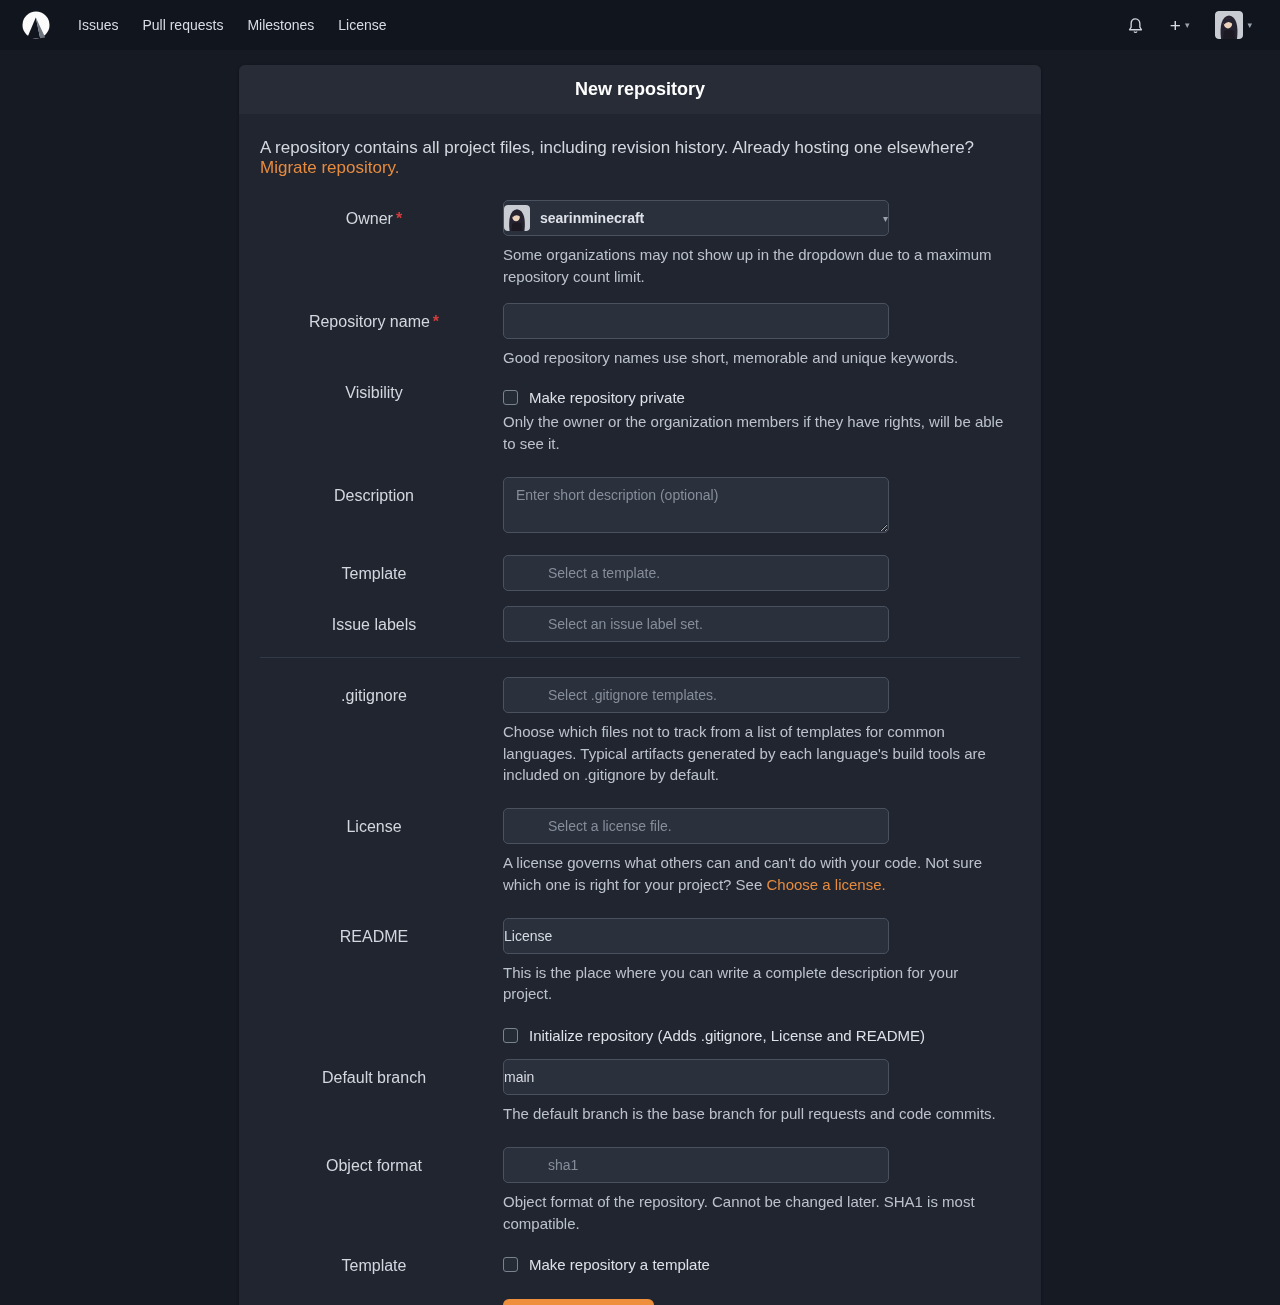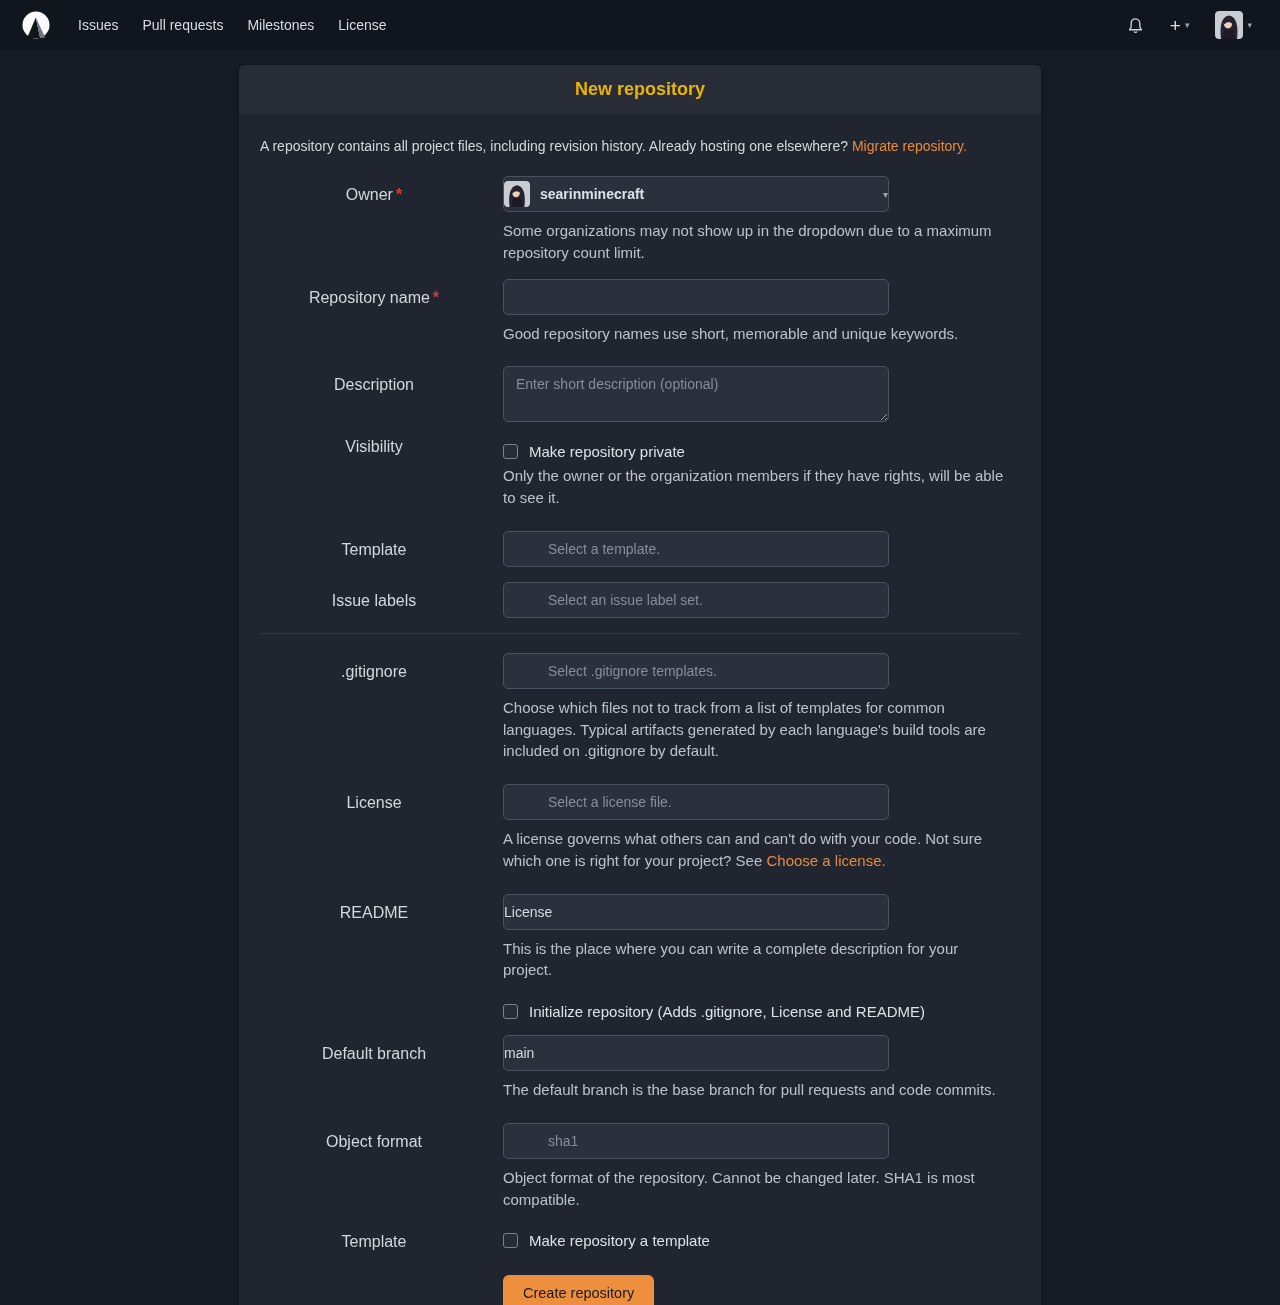--- a/index.html
+++ b/index.html
@@ -35,25 +35,25 @@
     width:802px; margin:15px auto 0;
     background:#20252f;
     border-radius:6px;
     box-shadow:0 1px 3px rgba(0,0,0,.35);
   }
   .panel-header {
     background:#272c37;
     border-radius:6px 6px 0 0;
     text-align:center;
     padding:14px 10px;
-    font-size:18px; font-weight:600; color:#eab308;
+    font-size:18px; font-weight:600; color:#ffffff;
   }
   .panel-body { padding:18px 21px 28px; }
 
-  .intro { font-size:14px; margin:6px 0 22px; color:#d3d8df; }
+  .intro { font-size:17px; margin:6px 0 22px; color:#d3d8df; }
   .link-orange { color:#e78b3f; cursor:pointer; text-decoration:none; }
 
   
   .row { display:flex; align-items:flex-start; margin-bottom:15px; }
   .row-label {
     flex:0 0 243px; width:243px;
     text-align:center; padding-right:15px; padding-top:10px;
     font-weight:500; color:#d3d8df; font-size:16px; white-space:nowrap;
   }
   .row-label.cb-align { padding-top:1px; }
@@ -184,39 +184,39 @@
     <div class="row">
       <div class="row-label">
         <span>Repository name</span><span class="required">*</span>
       </div>
       <div class="row-content">
         <input class="ctl" type="text" value="" style="">
         <div class="help">Good repository names use short, memorable and unique keywords.</div>
       </div>
     </div>
 
-    <div class="row mt-extra">
-      <div class="row-label">Description</div>
-      <div class="row-content">
-        <textarea class="ctl" placeholder="Enter short description (optional)" style=""></textarea>
-      </div>
-    </div>
-
     <div class="row">
       <div class="row-label cb-align">Visibility</div>
       <div class="row-content">
         <div class="checkbox-line">
           <span class="checkbox"></span>
           <span class="checkbox-label">Make repository private</span>
         </div>
         <div class="help" style="margin-top:5px;">Only the owner or the organization members if they have rights, will be able to see it.</div>
       </div>
     </div>
 
     <div class="row mt-extra">
+      <div class="row-label">Description</div>
+      <div class="row-content">
+        <textarea class="ctl" placeholder="Enter short description (optional)" style=""></textarea>
+      </div>
+    </div>
+
+    <div class="row mt-extra">
       <div class="row-label">Template</div>
       <div class="row-content">
         <div class="ctl select">
           <span class="muted-val">Select a template.</span>
         </div>
       </div>
     </div>
 
     <div class="row">
       <div class="row-label">Issue labels</div>

